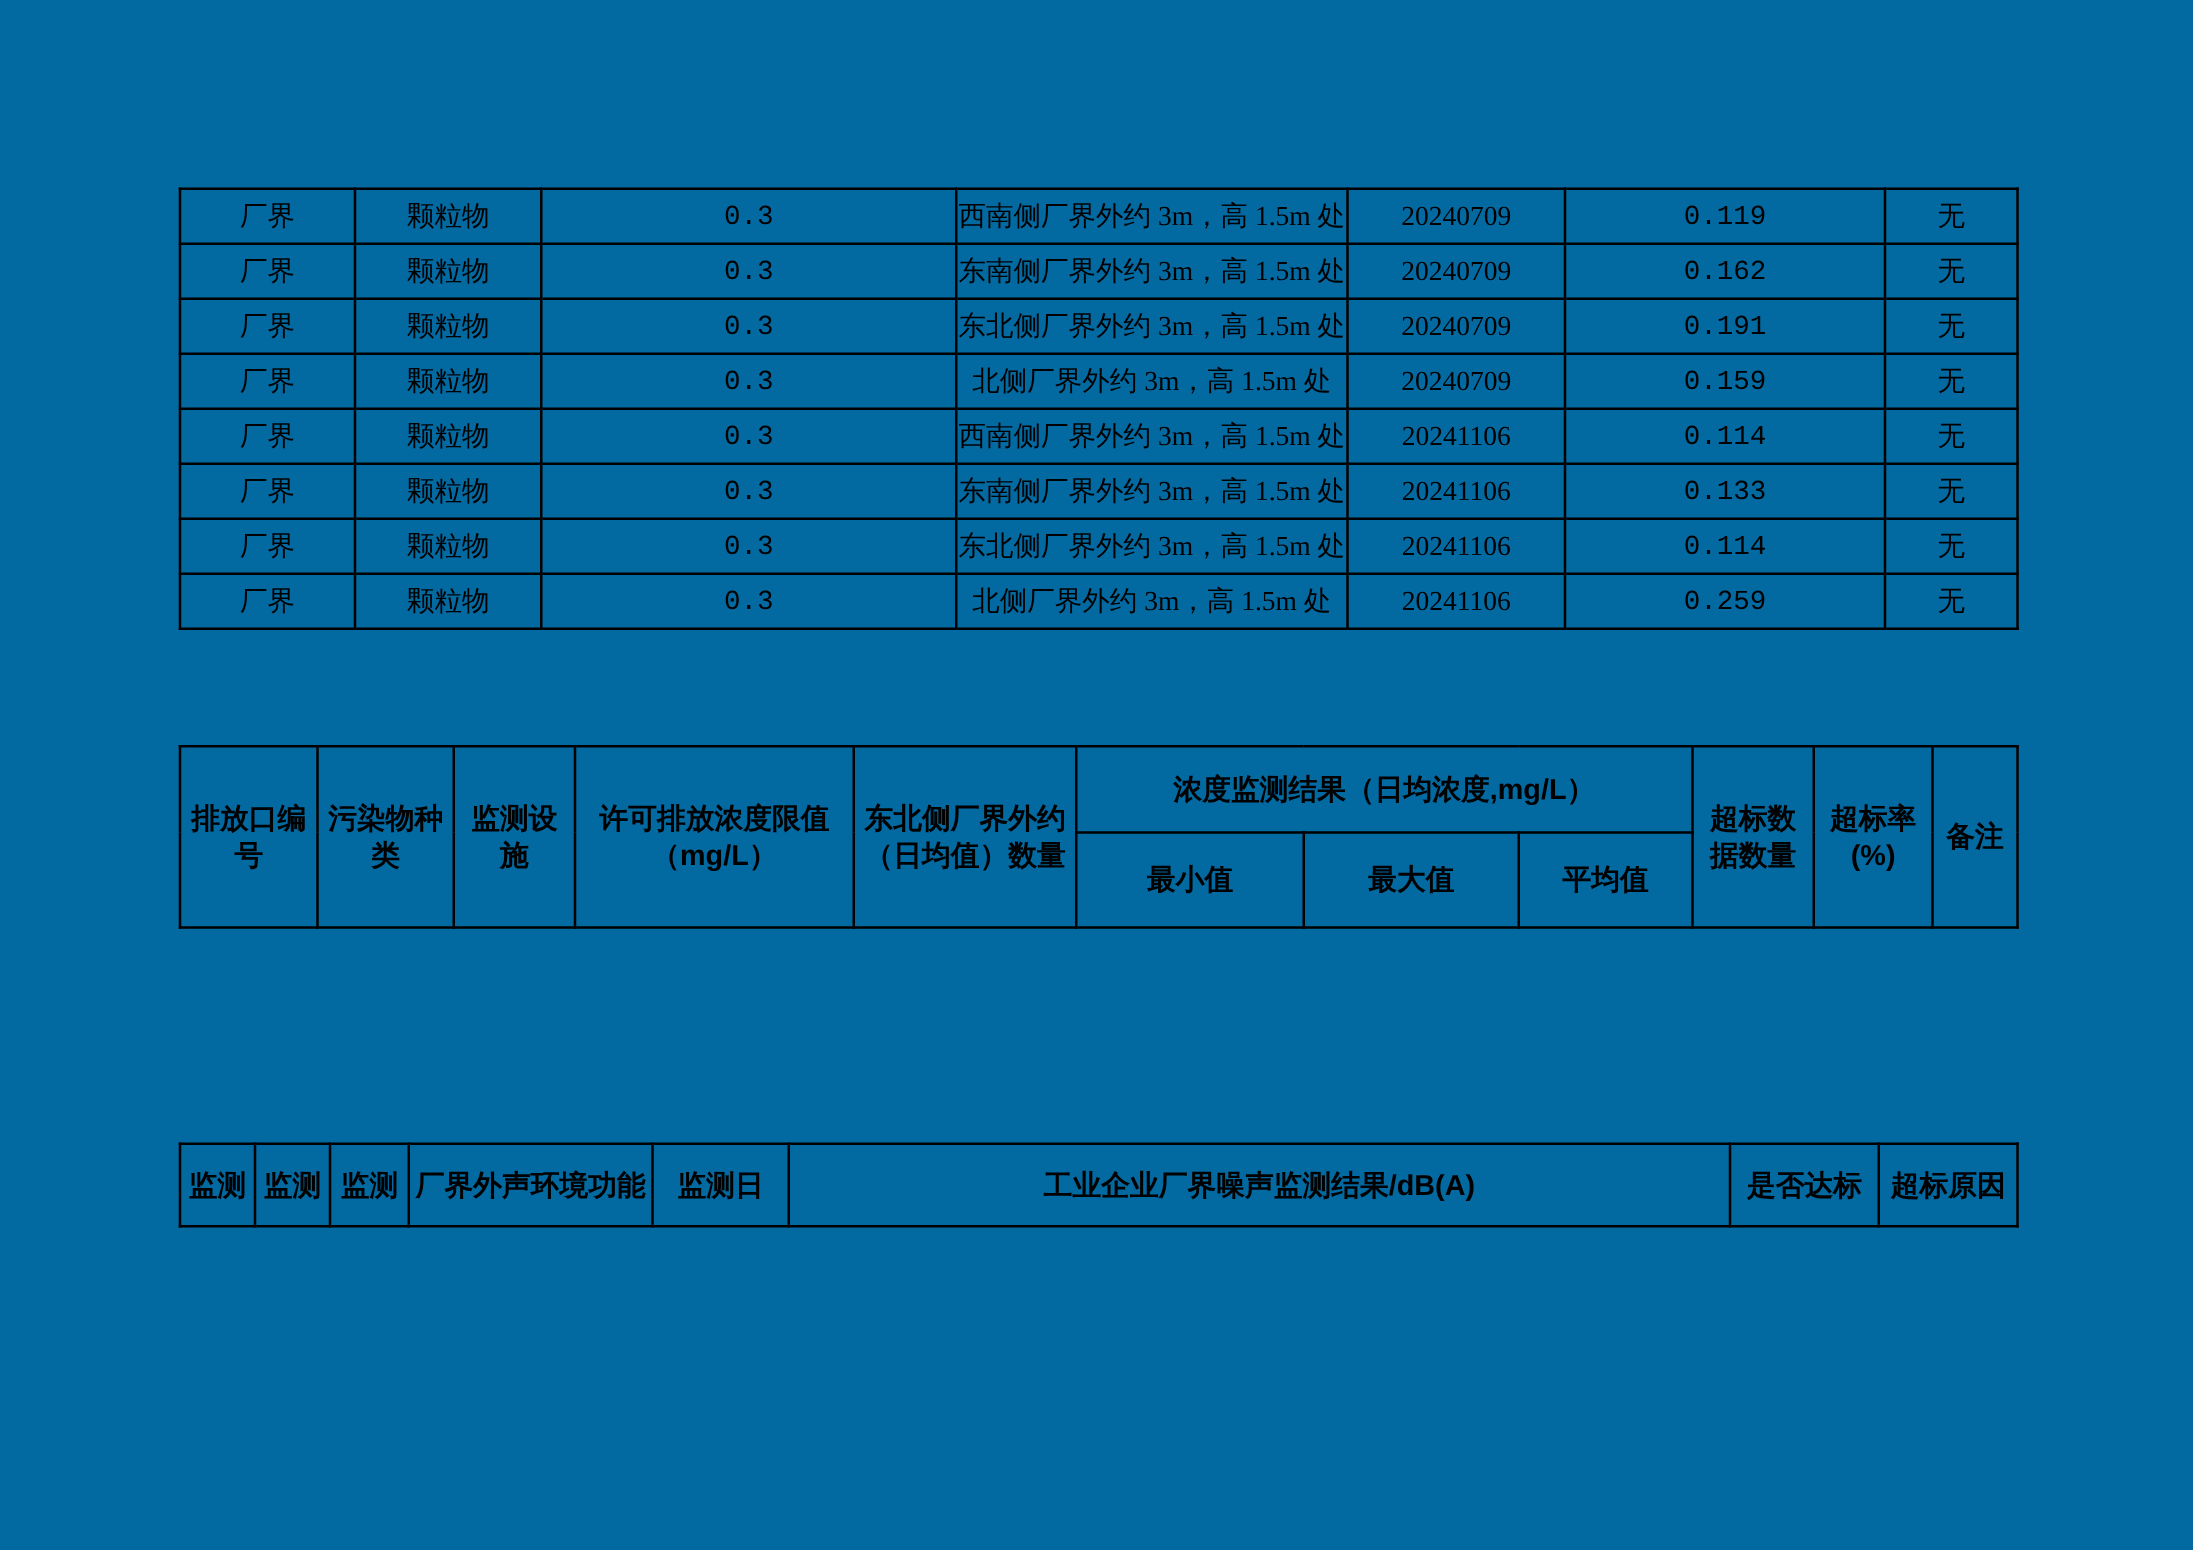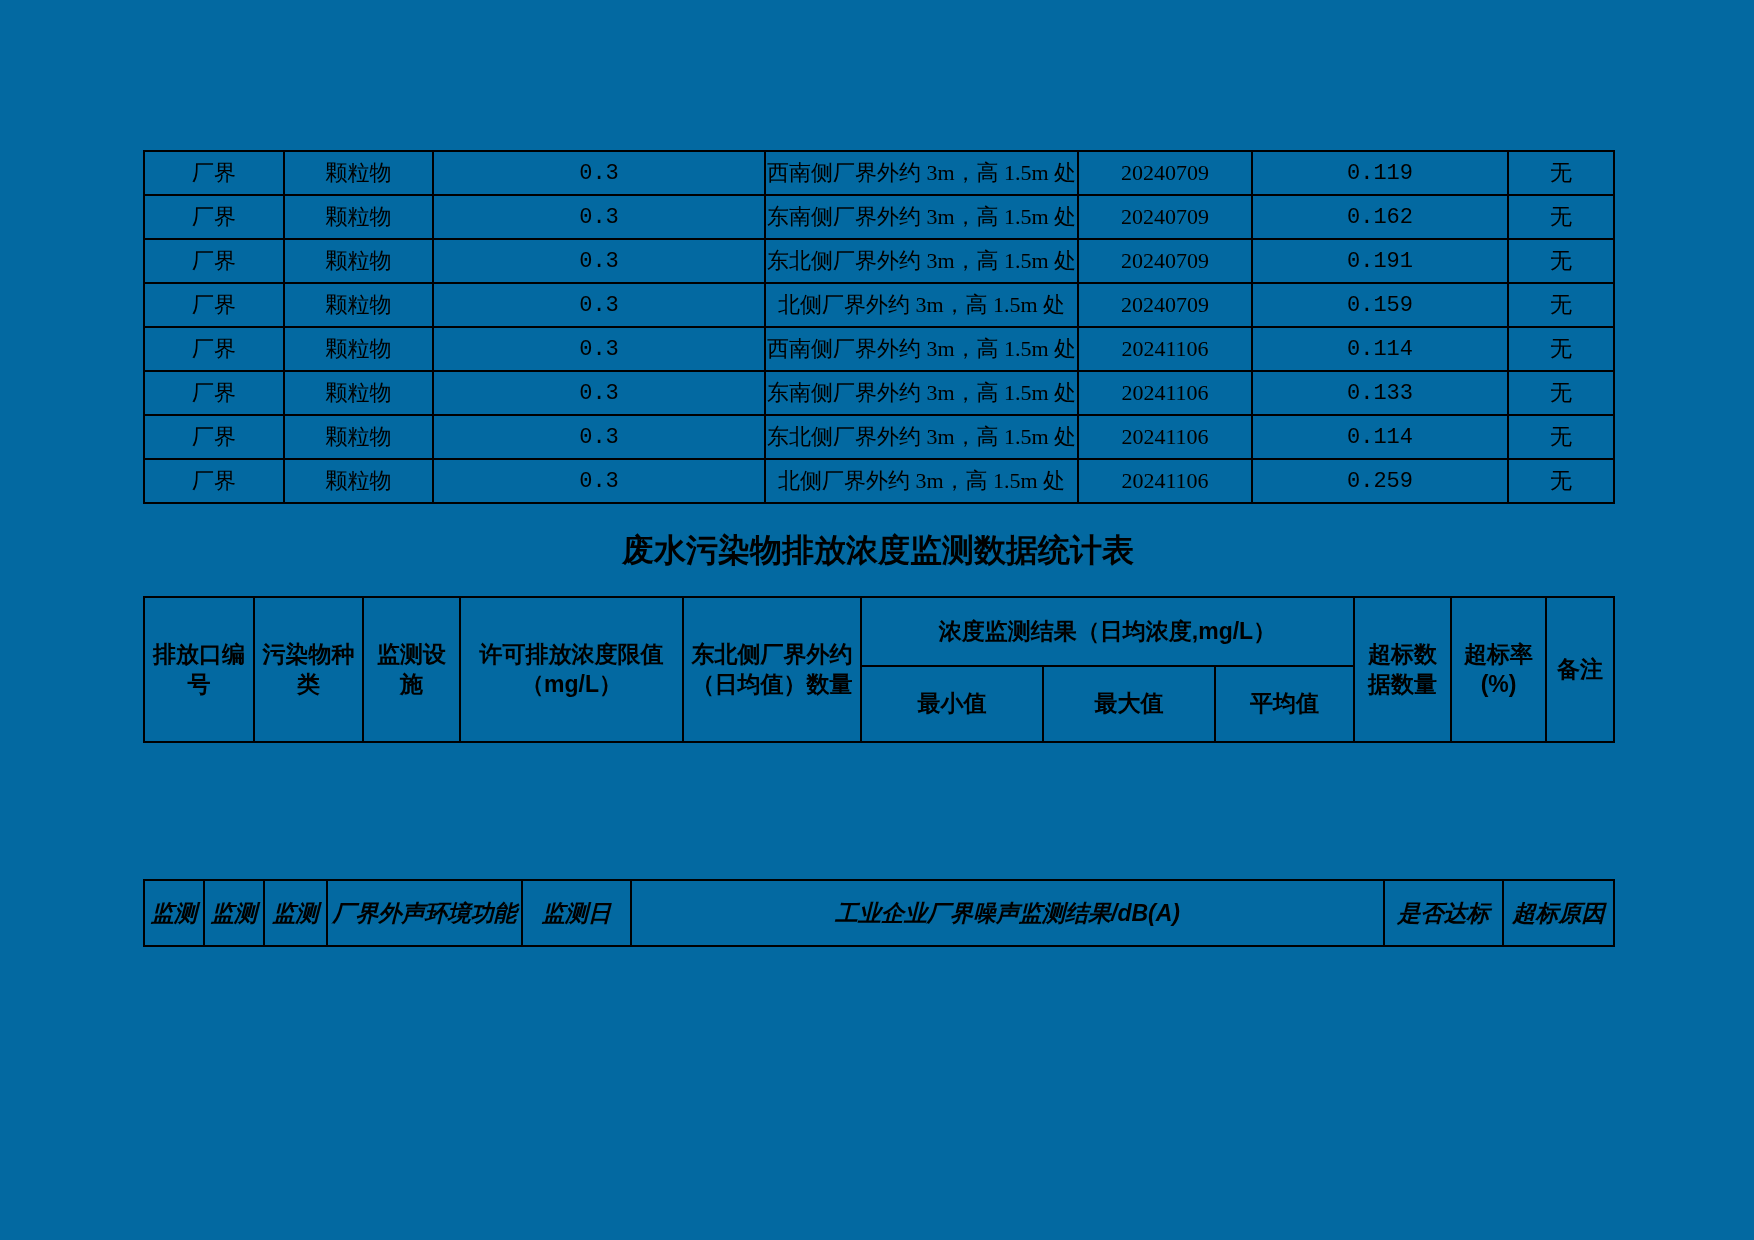--- a/index.html
+++ b/index.html
@@ -19,21 +19,21 @@
   .t1 td.num { font-family:Liberation Mono, monospace; }
   
   .t2 { left:143px; top:596px; width:1470px; }
   .t2 tr.r1 { height:69px;padding-left:38px; }
   .t2 tr.r2 { height:76px; }
   .t2 th {
     font-family:"Liberation Sans", sans-serif; font-weight:bold; font-size:23px;
     white-space:pre-line; line-height:1.3;
   }
   
-  .t3 { left:143px; top:879px; width:1470px;font-style:italic; }
+  .t3 { left:143px; top:914px; width:1470px; }
   .t3 tr { height:66px; }
   .t3 th {
     font-family:"Liberation Sans", sans-serif; font-weight:bold; font-size:23px;
     white-space:nowrap;
   }
   
   .doc-title {
     position:absolute; left:143px; width:1470px; text-align:center;
     font-weight:bold; font-size:32px; line-height:42px;
     font-family:"Liberation Serif", serif; white-space:nowrap;
@@ -129,21 +129,20 @@
         <td>颗粒物</td>
         <td class="num">0.3</td>
         <td>北侧厂界外约 3m，高 1.5m 处</td>
         <td>20241106</td>
         <td class="num">0.259</td>
         <td>无</td>
       </tr>
     </tbody>
   </table>
 
-  <div class="doc-title" id="title-wastewater">废水污染物排放浓度监测数据统计表</div>
 
   <table class="tbl t2">
     <colgroup>
       <col style="width:110px">
         <col style="width:109px">
         <col style="width:97px">
       <col style="width:223px">
         <col style="width:178px">
         <col style="width:182px">
       <col style="width:172px">

